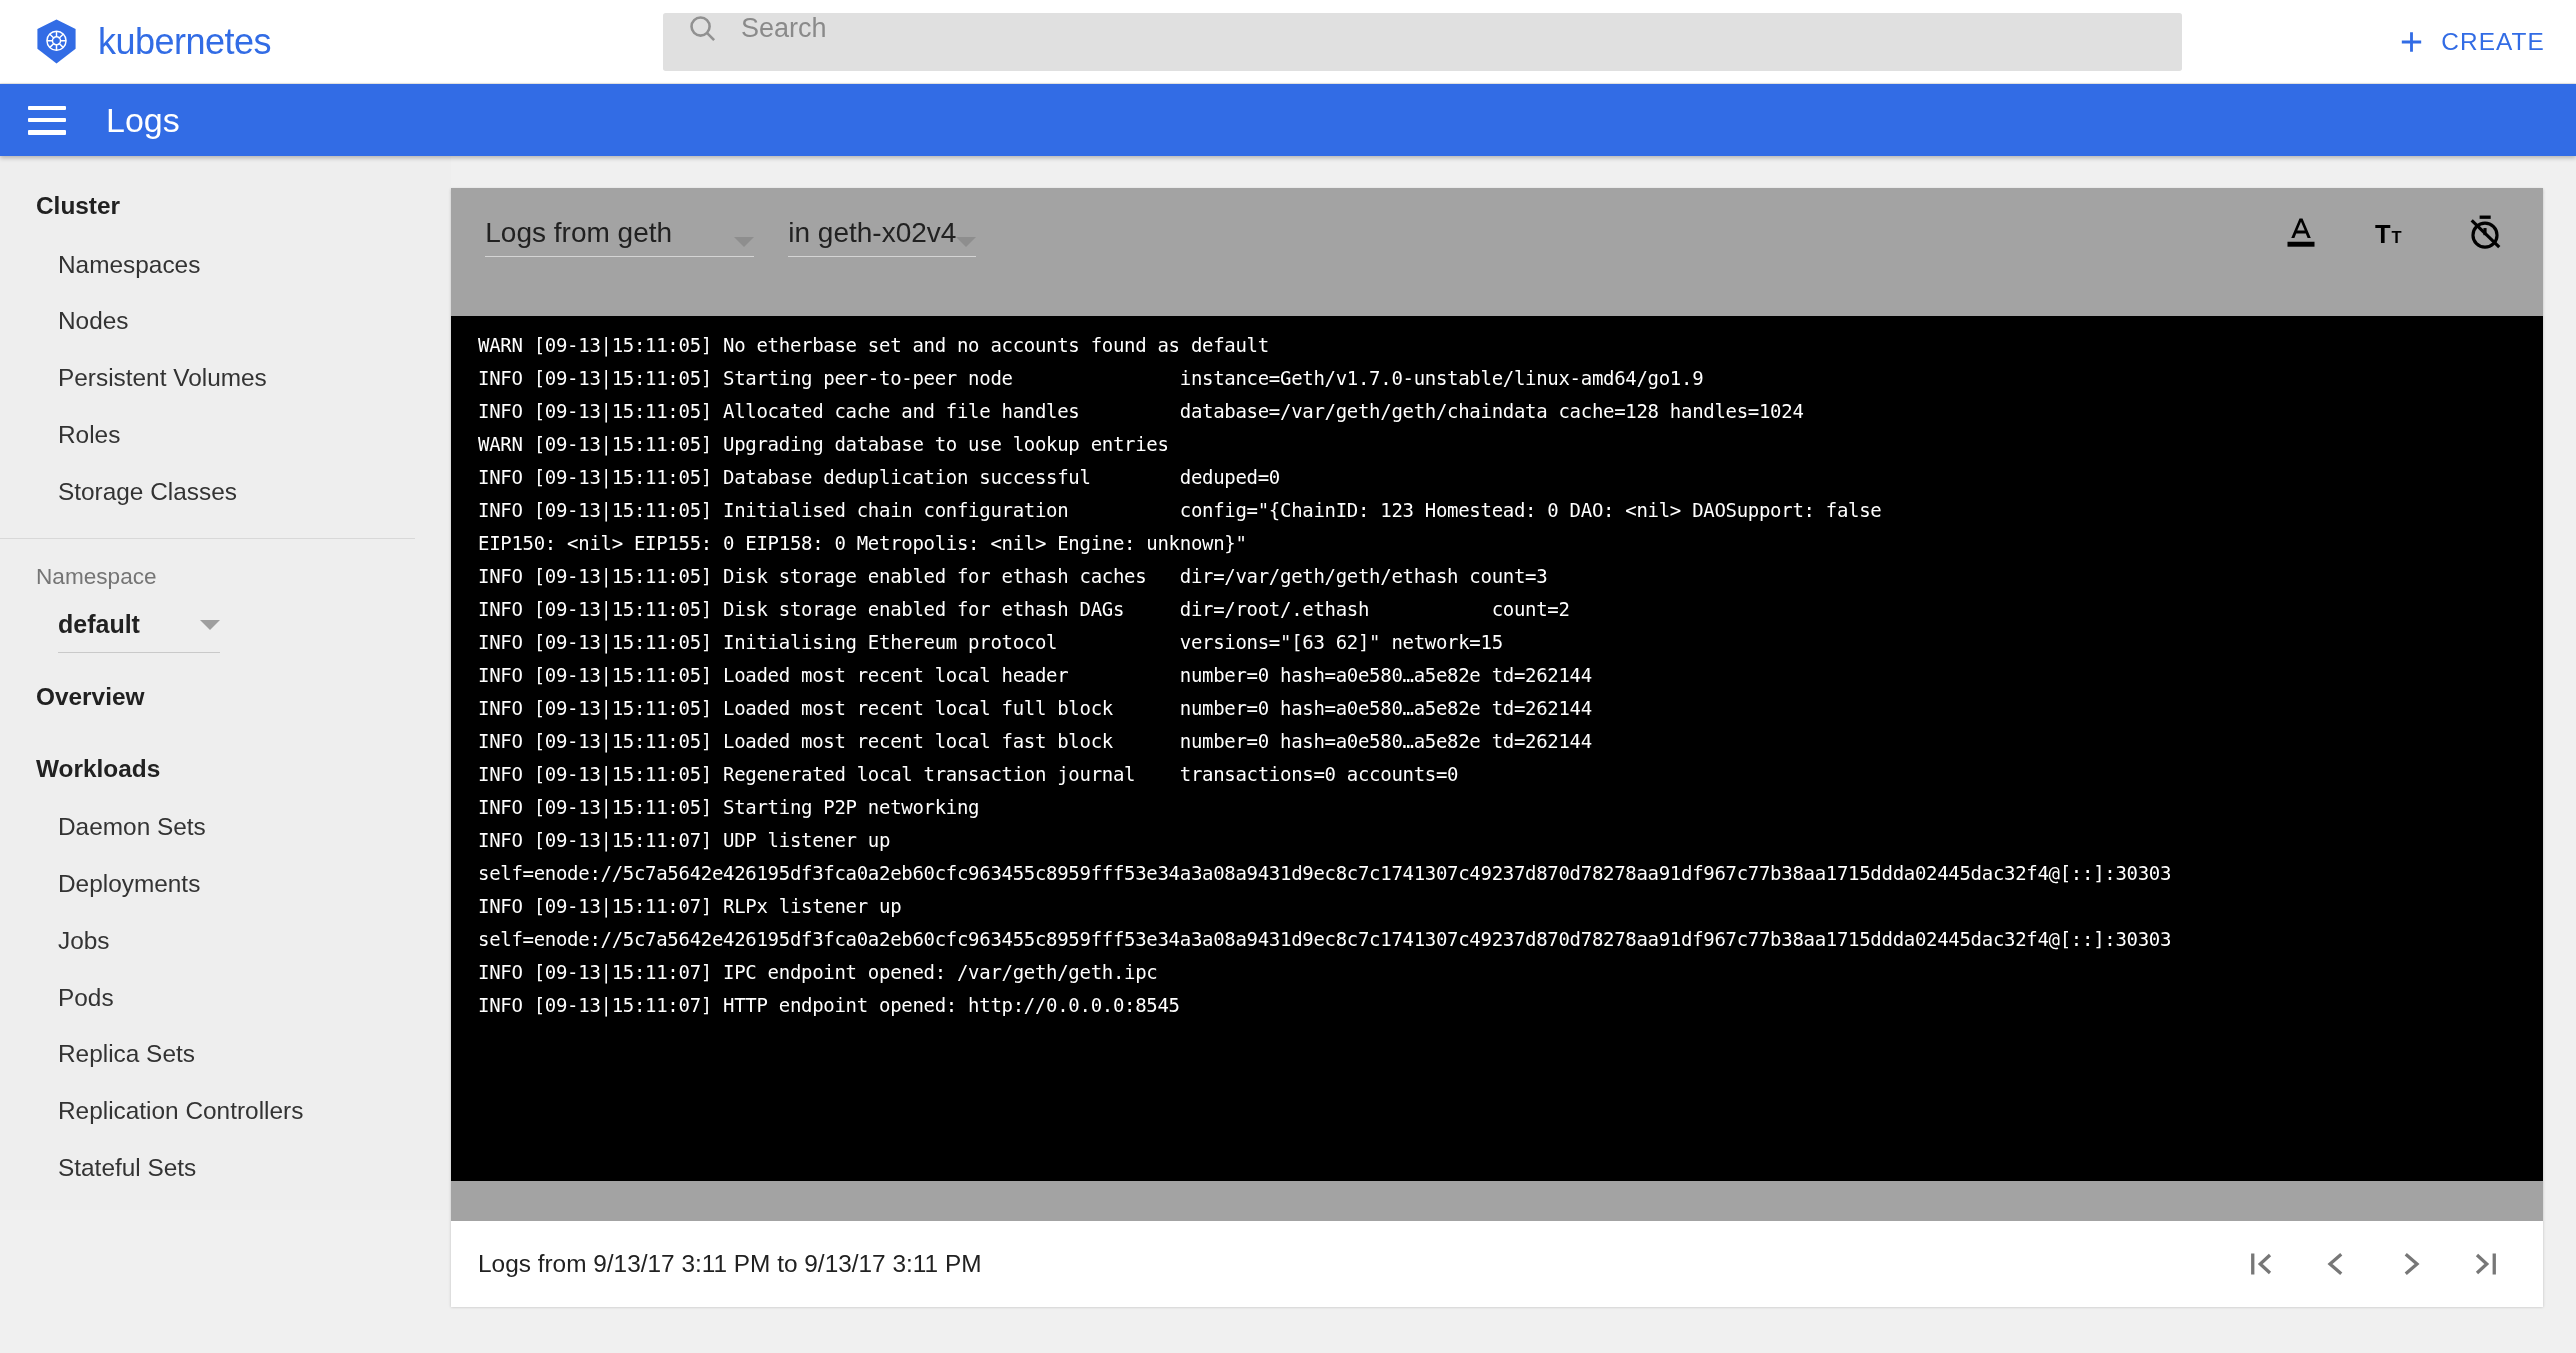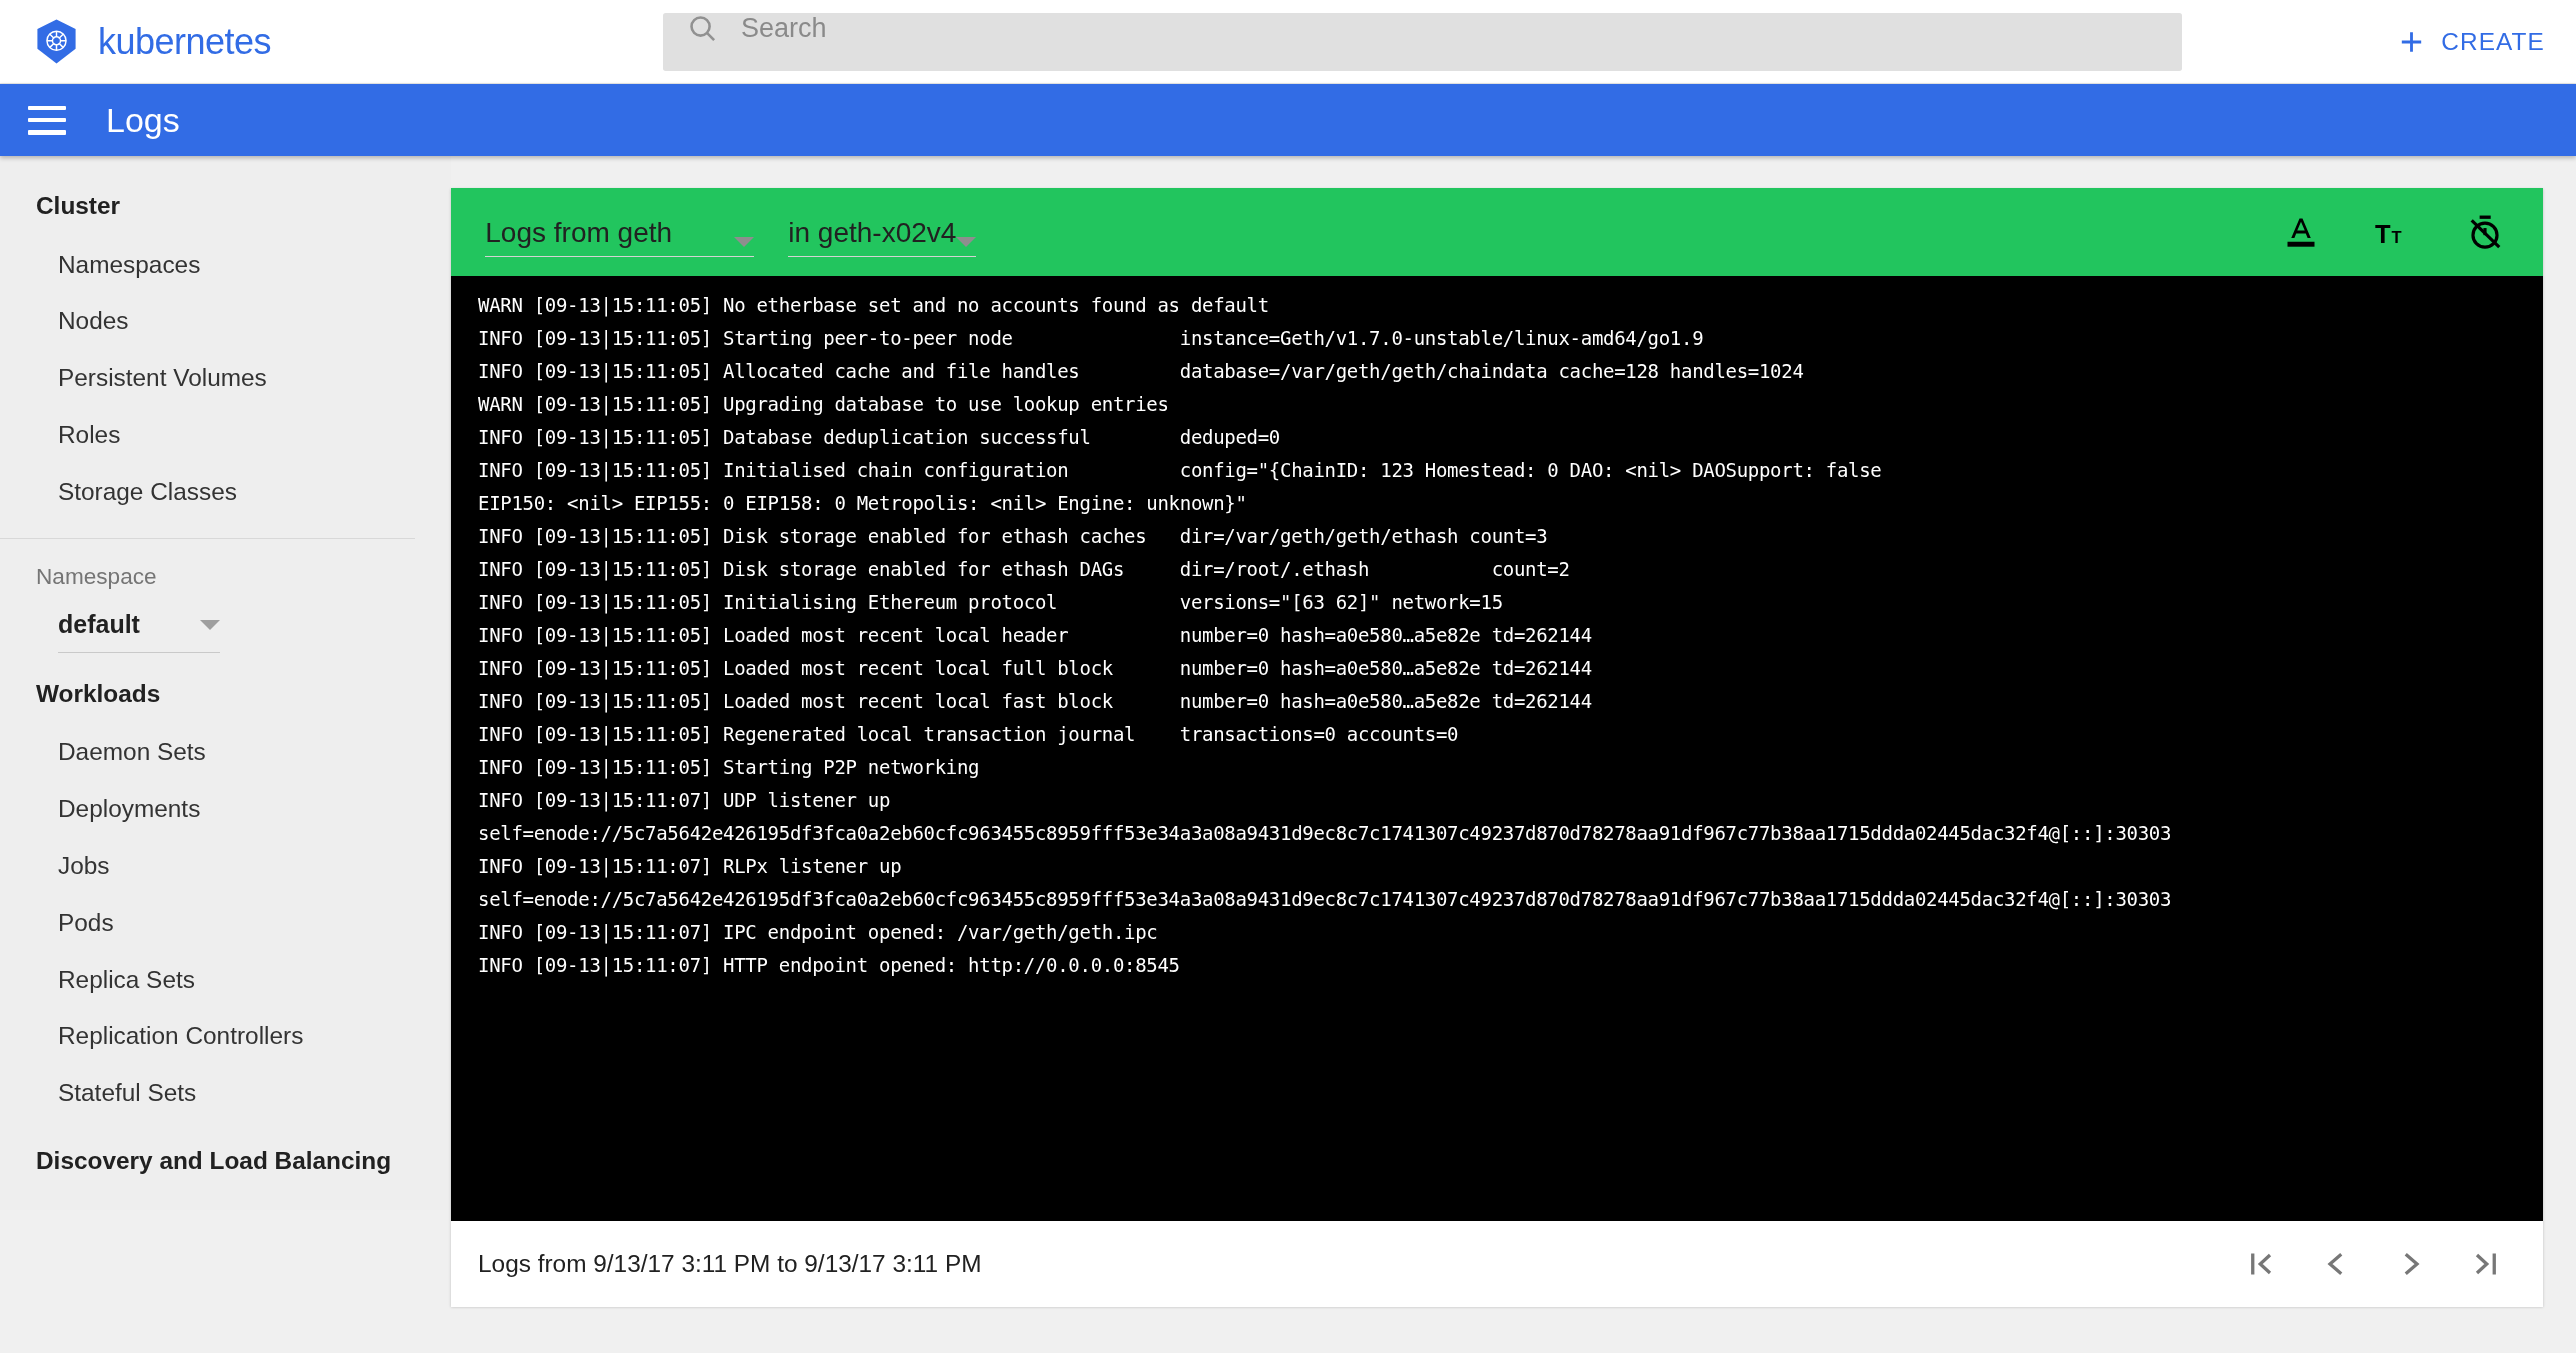--- a/index.html
+++ b/index.html
@@ -160,25 +160,26 @@
     margin-left: auto;
   }
 
   
   .main {
     flex: 1;
     padding: 32px 33px 0 0;
     min-width: 0;
   }
   .card {
-    background: #22c55e;
+    background: #a3a3a3;
     box-shadow: 0 0.9px 2.7px rgba(0,0,0,.22);
     display: flex;
     flex-direction: column;
     height: 1119px;
+    gap: 40px;
   }
   .card-head {
     height: 88px;
     display: flex;
     align-items: center;
     padding: 0 27px 0 23.5px;
     flex: 0 0 auto;
   }
   .sel {
     display: flex;
@@ -303,20 +304,21 @@
     <div class="nav-item">Storage Classes</div>
 
     <div class="nav-divider"></div>
 
     <div class="ns-label">Namespace</div>
     <div class="ns-select">
       <span class="ns-value">default</span>
       <span class="caret"></span>
     </div>
 
+    <div class="nav-header" style="padding-top:32.5px">Overview</div>
 
     <div class="nav-header" style="padding-top:29px">Workloads</div>
     <div class="nav-item">Daemon Sets</div>
     <div class="nav-item">Deployments</div>
     <div class="nav-item">Jobs</div>
     <div class="nav-item">Pods</div>
     <div class="nav-item">Replica Sets</div>
     <div class="nav-item">Replication Controllers</div>
     <div class="nav-item">Stateful Sets</div>
 

